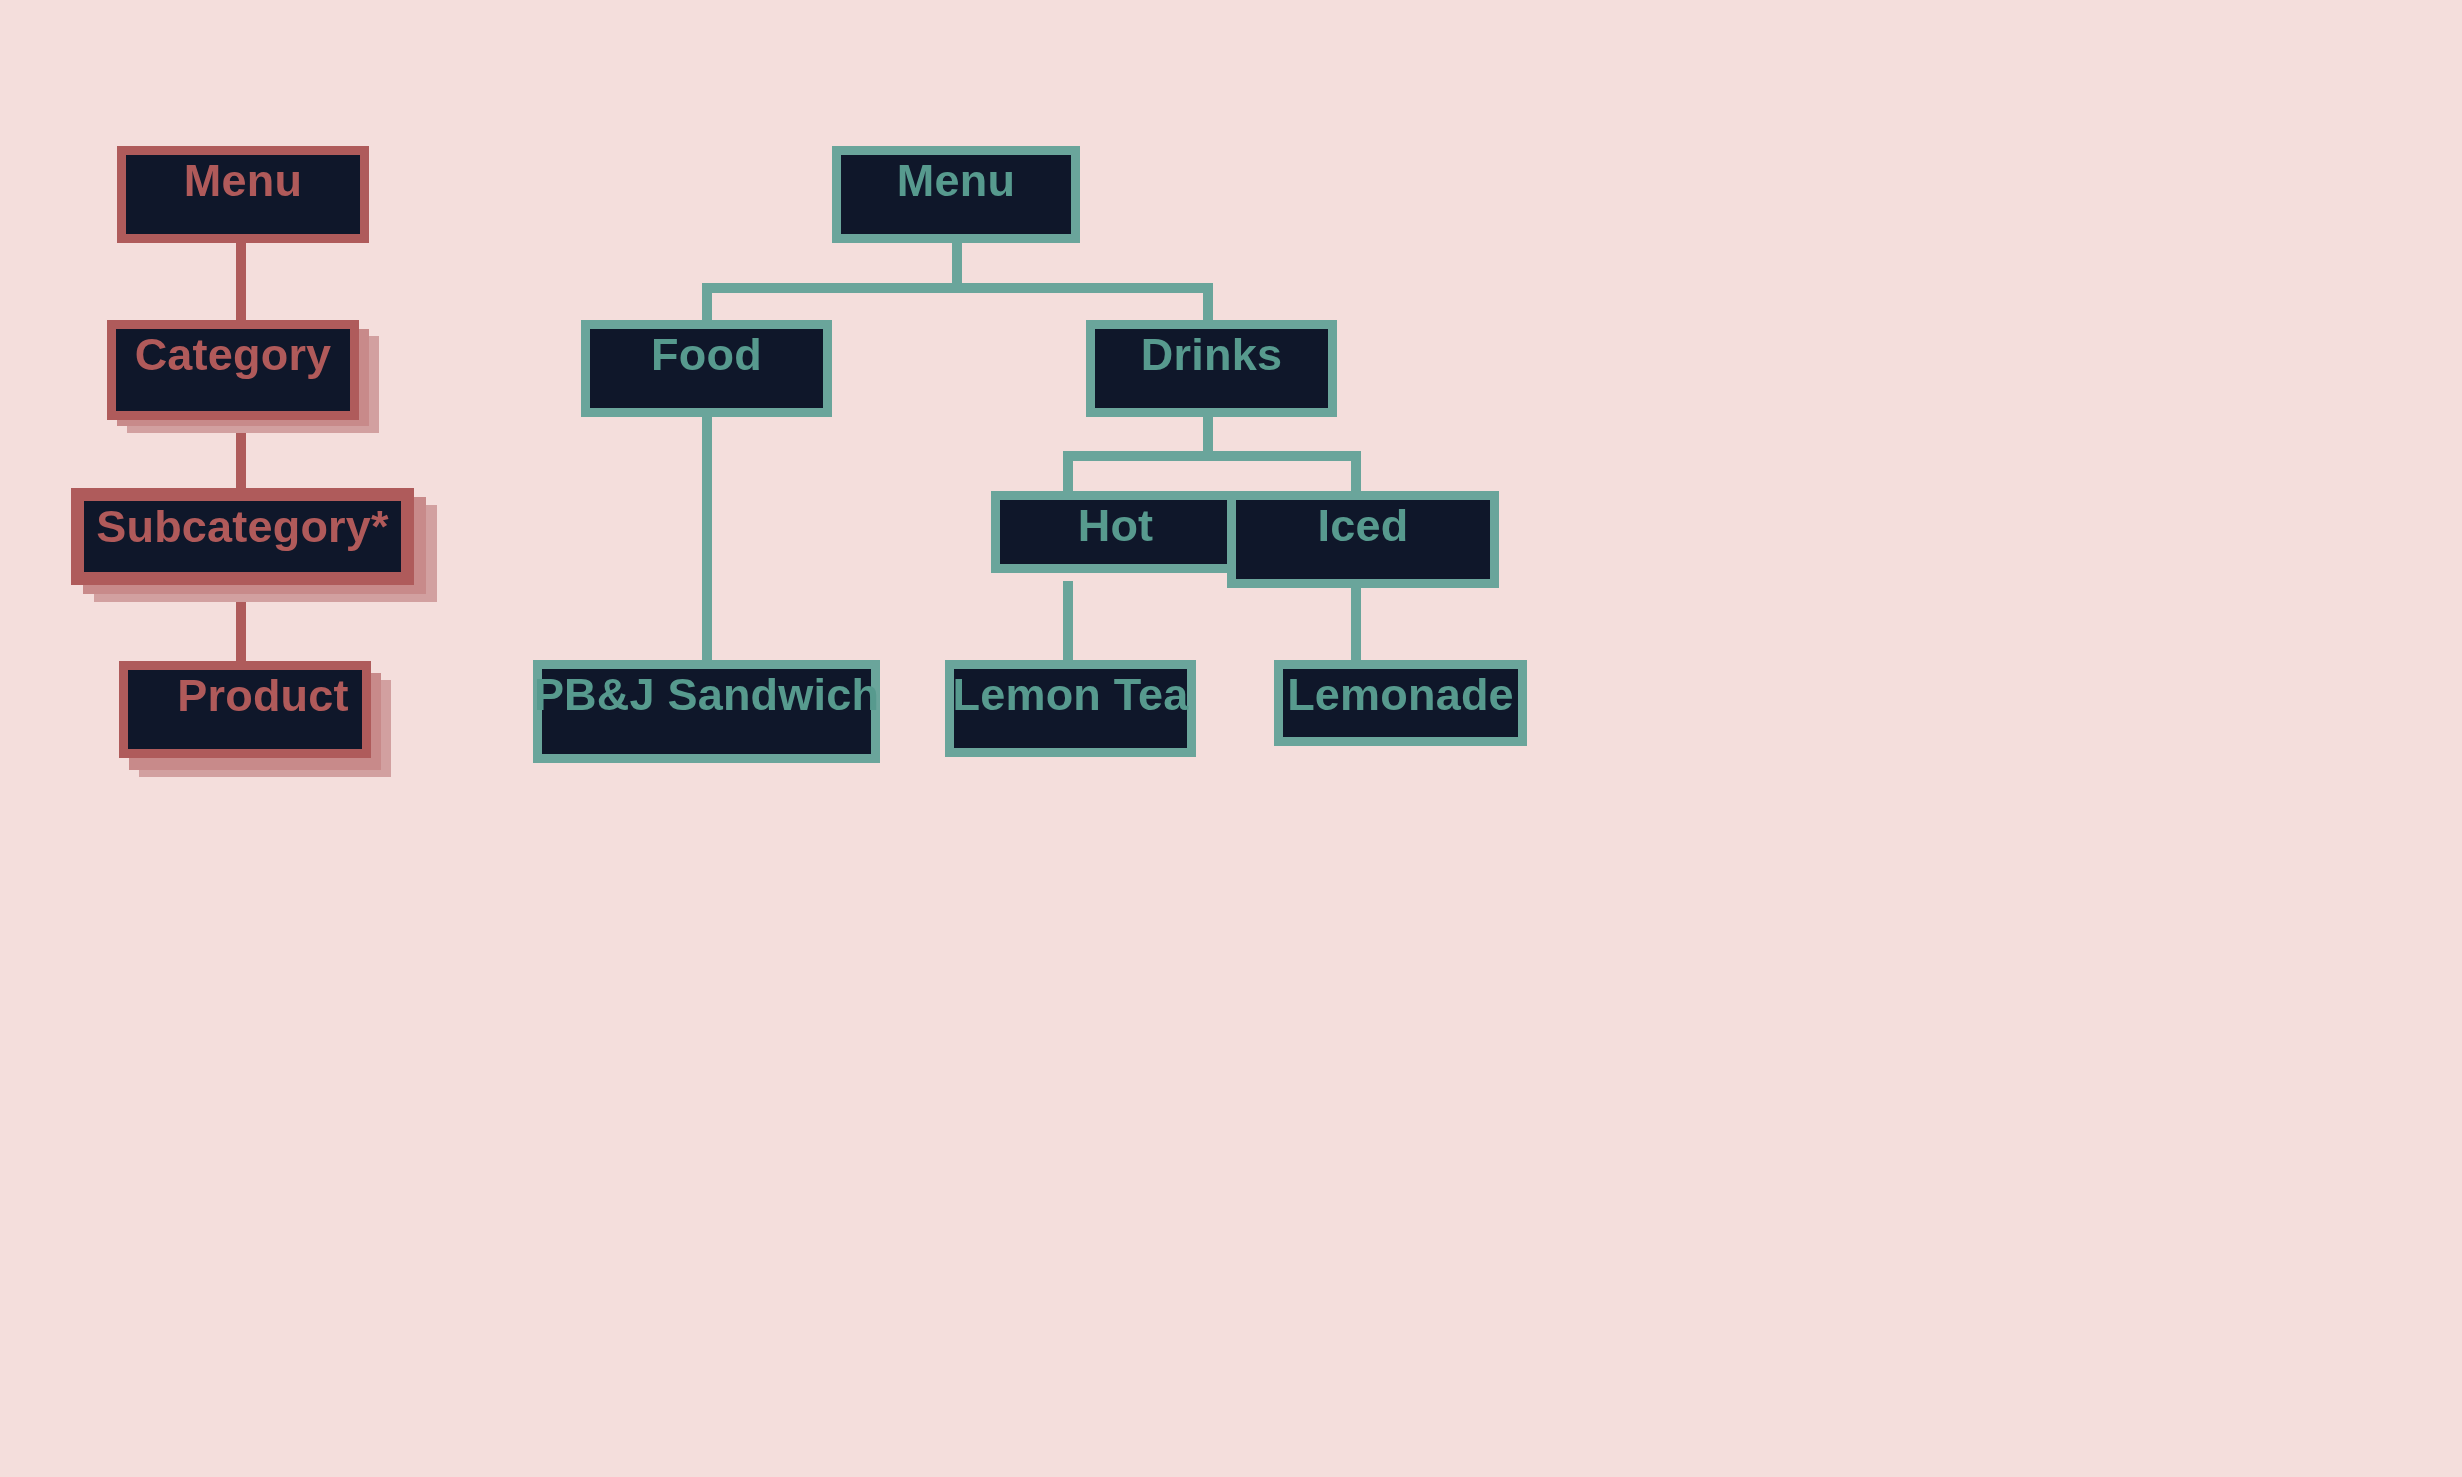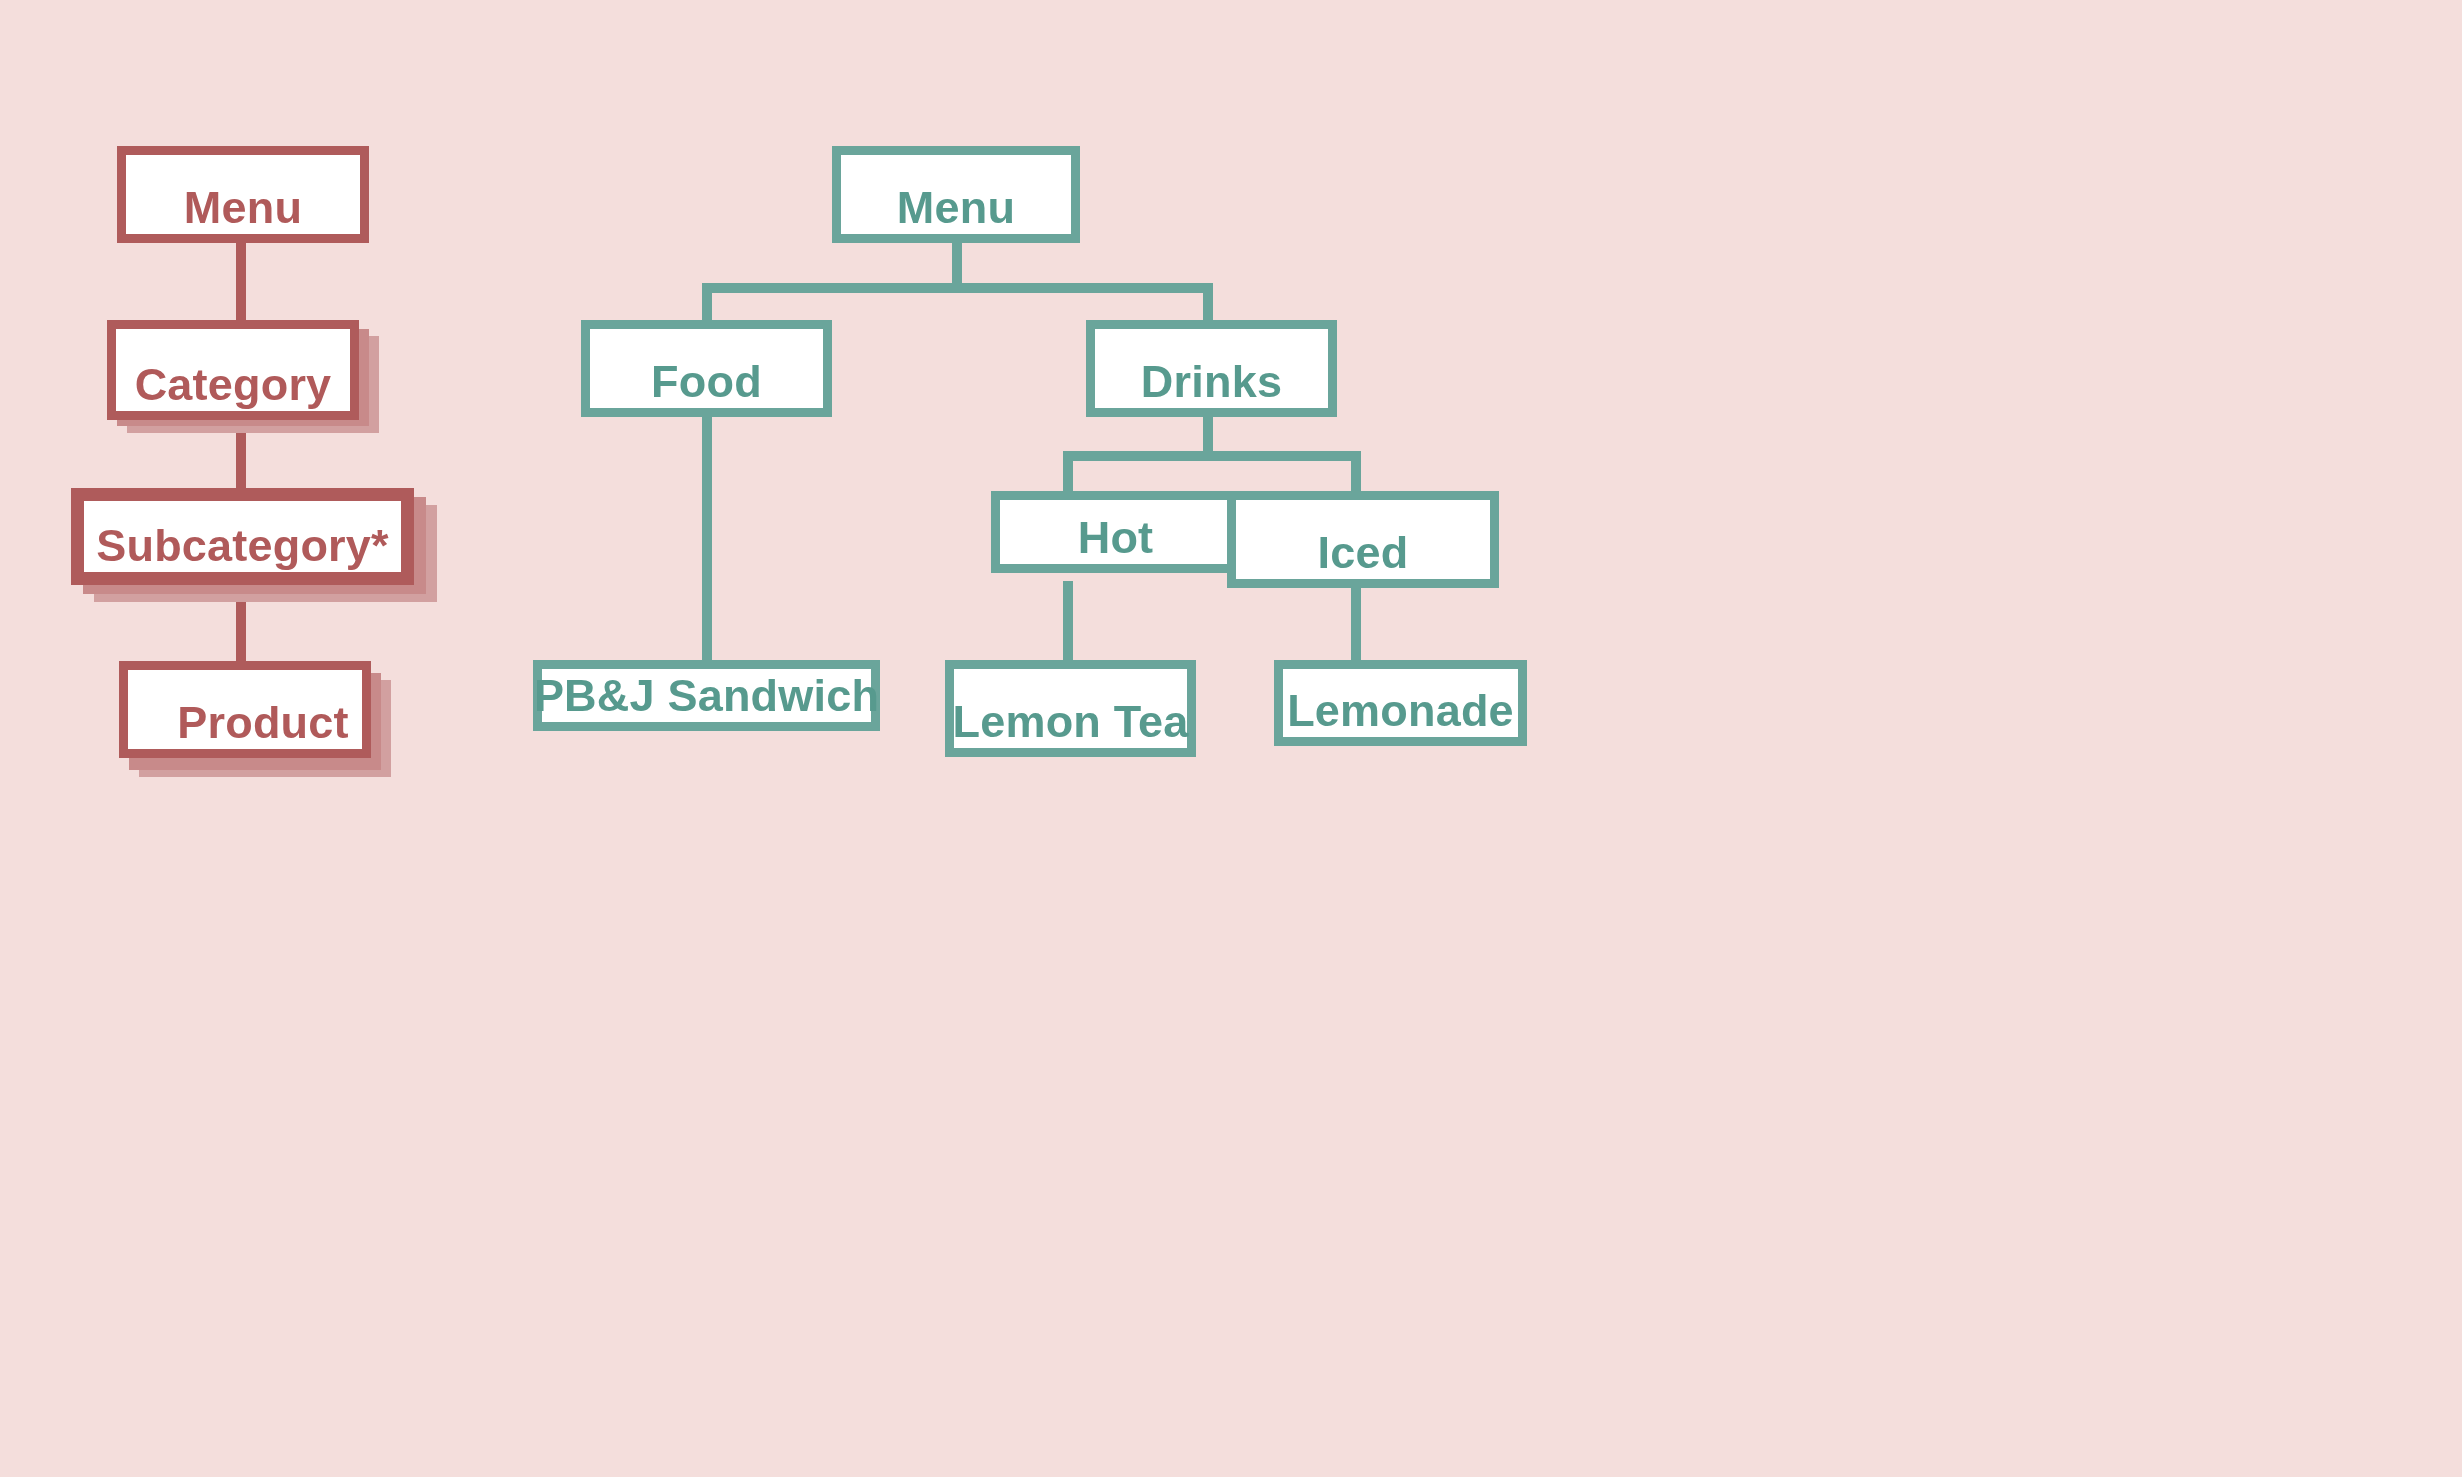--- a/index.html
+++ b/index.html
@@ -16,23 +16,23 @@
     width: 2463px;
     height: 1478px;
     background: #f4dedc;
     overflow: hidden;
   }
 
   
   .node {
     position: absolute;
     box-sizing: border-box;
-    background: #ffffff;
+    background: #0f172a;
     display: flex;
-    align-items: flex-end;
+    align-items: flex-start;
     justify-content: center;
     font-weight: bold;
     letter-spacing: 0.2px;
     white-space: nowrap;
     z-index: 5;
   }
 
   
   .schema .node {
     border: 9.9px solid #af5b5b;
@@ -142,21 +142,21 @@
     </div>
 
     <div class="node" style="left:946px; top:491px; width:249px; height:82px;margin-left:45px;">
       <span>Hot</span>
     </div>
 
     <div class="node" style="left:1227px; top:491px; width:272px; height:97px;">
       <span>Iced</span>
     </div>
 
-    <div class="node" style="left:533px; top:660px; width:347px; height:71px;">
+    <div class="node" style="left:533px; top:660px; width:347px; height:103px;">
       <span>PB&amp;J Sandwich</span>
     </div>
 
     <div class="node" style="left:945px; top:660px; width:251px; height:97px;">
       <span>Lemon Tea</span>
     </div>
 
     <div class="node" style="left:1254px; top:660px; width:253px; height:86px;margin-left:20px;">
       <span>Lemonade</span>
     </div>

